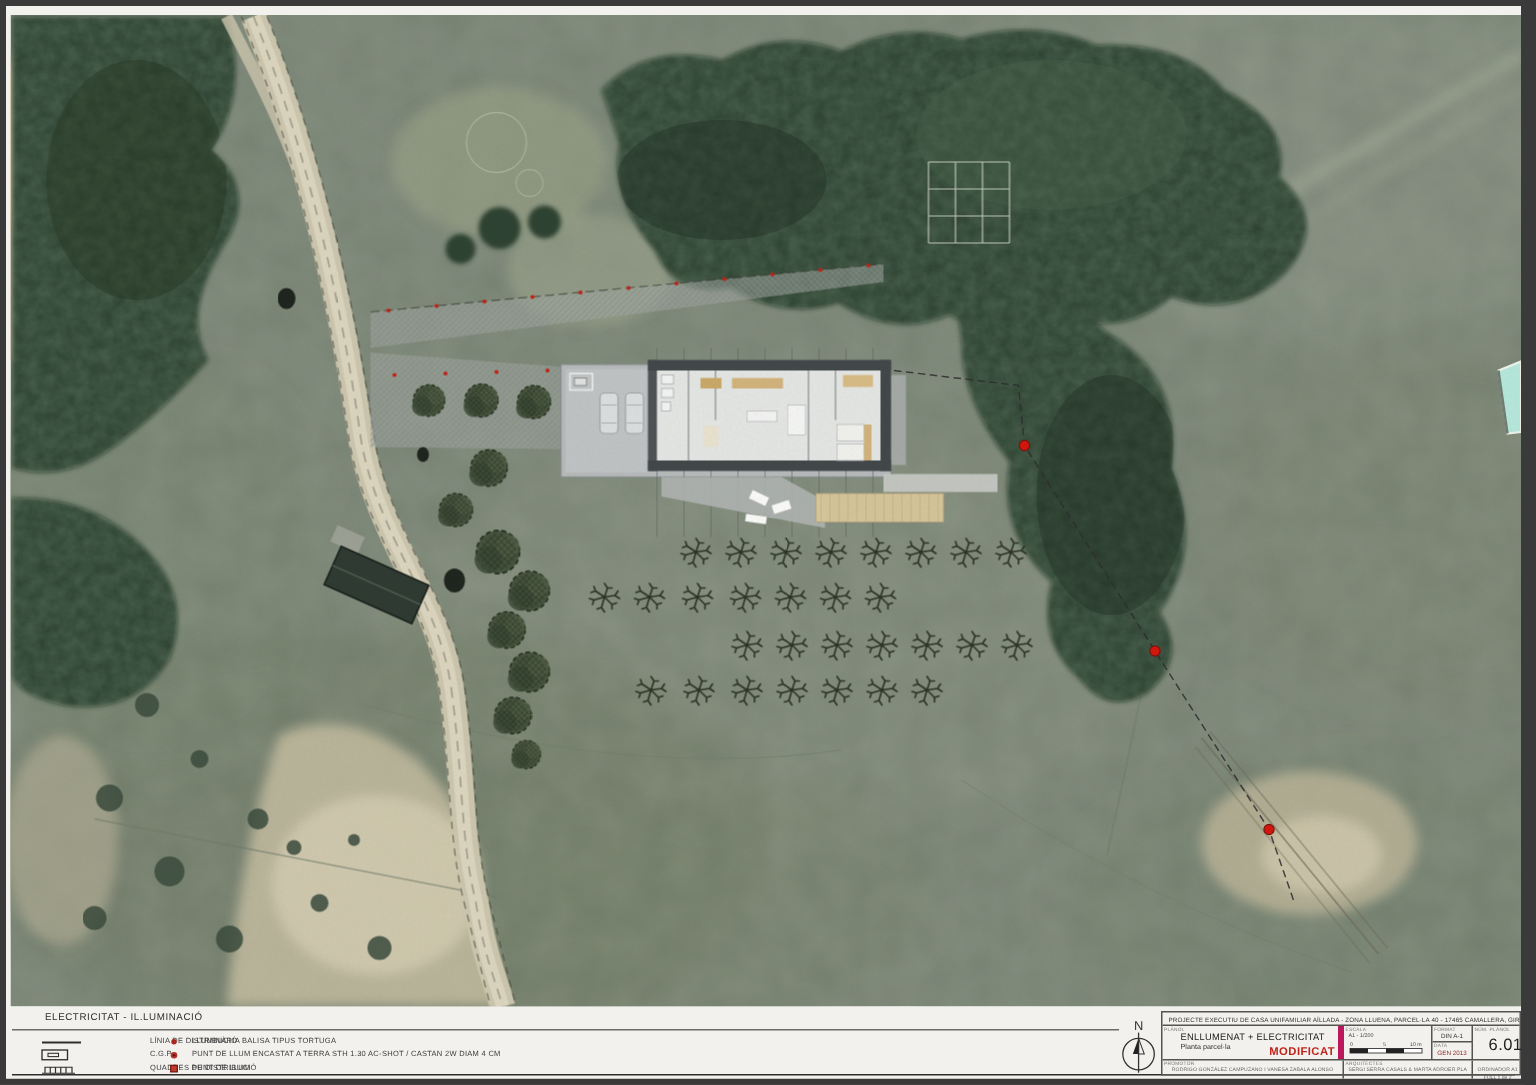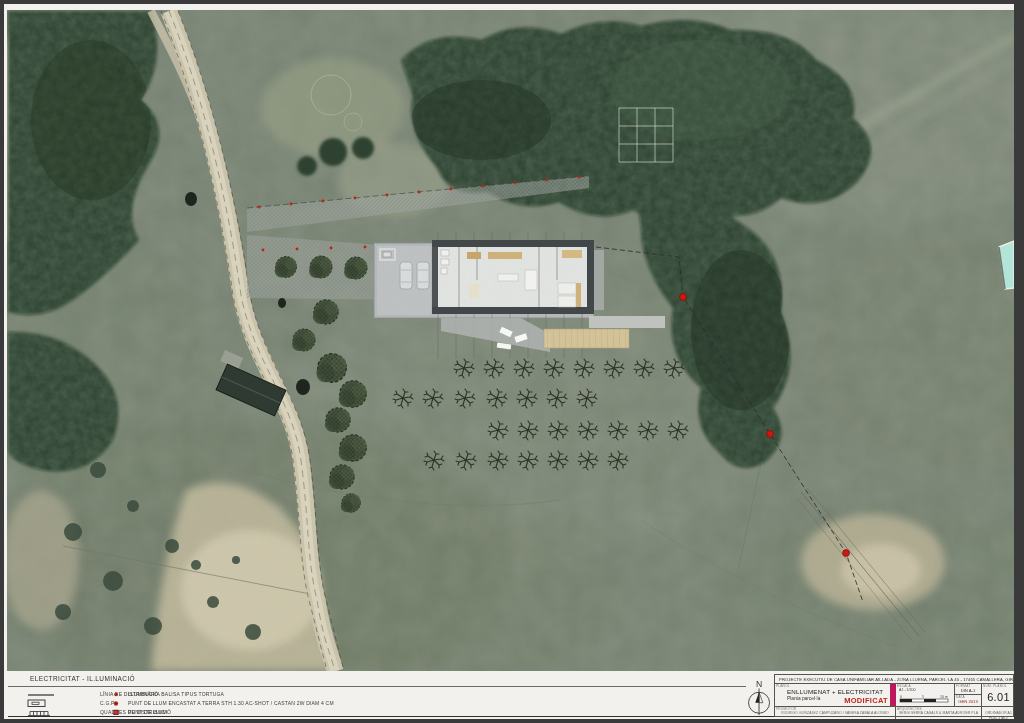--- a/index.html
+++ b/index.html
@@ -15,32 +15,32 @@
   .leg-row{position:absolute;height:9px;font-size:5px;letter-spacing:.2px;color:#3c3c3c;white-space:nowrap;}
   .leg-sym{position:absolute;left:22px;top:0;width:30px;height:9px;}
   .leg-lab-l{position:absolute;left:96px;top:1px;}
   .leg-sym-r{position:absolute;left:106px;top:0;width:12px;height:9px;}
   .leg-lab-r{position:absolute;left:124px;top:1px;}
   
   #tblock{position:absolute;left:742px;top:670px;width:268px;height:45px;color:#2f2f2f;}
   .tb-grid{position:absolute;left:28px;top:0;width:240px;height:43px;border:1px solid #55554f;box-sizing:border-box;}
   .tb-row1{position:absolute;left:0;top:0;width:100%;height:9px;border-bottom:1px solid #55554f;box-sizing:border-box;
     font-size:4.2px;letter-spacing:.1px;white-space:nowrap;overflow:hidden;padding:2px 0 0 4px;color:#333;}
-  .tb-cellA{position:absolute;left:0;top:9px;width:121px;height:22px;border-right:6px solid #be185d;box-sizing:border-box;}
+  .tb-cellA{position:absolute;left:0;top:9px;width:121px;height:22px;border-right:4px solid #be185d;box-sizing:border-box;}
   .tb-lab{position:absolute;left:1px;top:0px;font-size:3.2px;color:#777;letter-spacing:.2px;}
   .tb-main{position:absolute;left:12px;top:4px;font-size:6.2px;color:#222;letter-spacing:.2px;}
   .tb-sub{position:absolute;left:12px;top:12px;font-size:4.8px;color:#333;}
   .tb-modificat{position:absolute;right:2px;bottom:1px;font-size:7.5px;font-weight:bold;letter-spacing:.3px;}
   .tb-cellB{position:absolute;left:121px;top:9px;width:59px;height:22px;border-right:1px solid #55554f;box-sizing:border-box;}
   .tb-scaleval{position:absolute;left:3px;top:4px;font-size:3.6px;color:#444;}
   .tb-cellC1{position:absolute;left:180px;top:9px;width:27px;height:11px;border-right:1px solid #55554f;border-bottom:1px solid #55554f;box-sizing:border-box;text-align:center;}
   .tb-cellC2{position:absolute;left:180px;top:20px;width:27px;height:11px;border-right:1px solid #55554f;box-sizing:border-box;text-align:center;}
   .tb-cval{display:block;font-size:4.2px;margin-top:4px;color:#333;}
   .tb-cval.red{color:#8d2a20;}
-  .tb-cellD{position:absolute;left:207px;top:9px;width:33px;height:22px;box-sizing:border-box;text-align:center;}
+  .tb-cellD{position:absolute;left:207px;top:9px;width:33px;height:22px;box-sizing:border-box;text-align:right;}
   .tb-num{display:block;font-size:11px;color:#222;margin-top:7px;letter-spacing:.3px;}
   .tb-row3{position:absolute;left:0;top:31px;width:100%;height:12px;border-top:1px solid #55554f;box-sizing:border-box;}
   .tb-cellE{position:absolute;left:0;top:0;width:121px;height:12px;border-right:1px solid #55554f;box-sizing:border-box;text-align:center;}
   .tb-cellF{position:absolute;left:121px;top:0;width:86px;height:12px;border-right:1px solid #55554f;box-sizing:border-box;text-align:center;}
   .tb-cellG{position:absolute;left:207px;top:0;width:33px;height:12px;box-sizing:border-box;text-align:center;}
   .tb-tiny{display:block;font-size:3.4px;color:#666;margin-top:4px;letter-spacing:.1px;white-space:nowrap;overflow:hidden;}
   .tb-tiny2{display:block;font-size:3.4px;color:#555;margin-top:1px;}
   .north{position:absolute;left:0;top:2px;width:28px;height:42px;}
 </style>
 </head>

